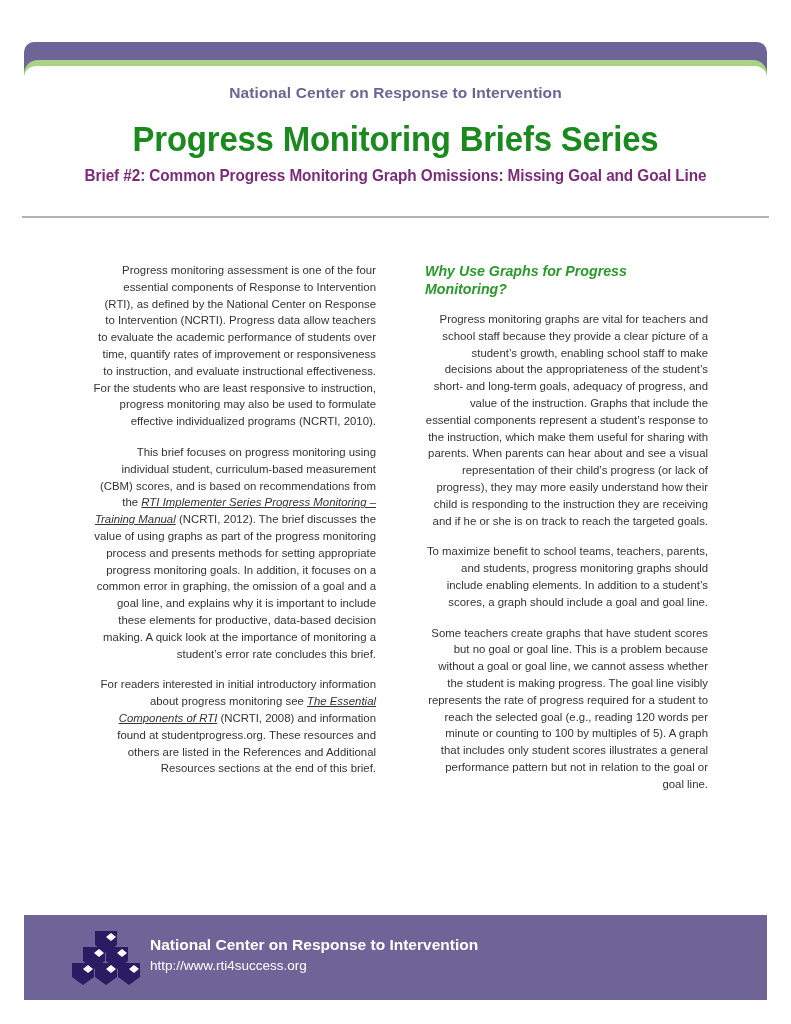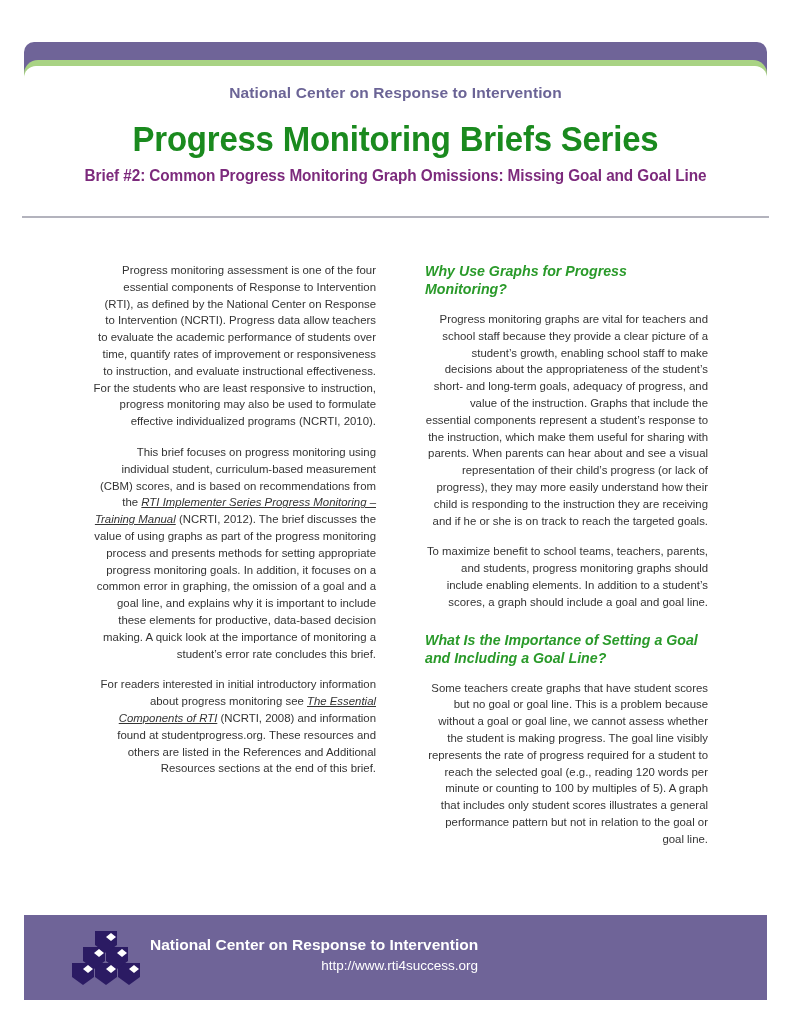--- a/index.html
+++ b/index.html
@@ -167,21 +167,20 @@
     font-weight: bold;
     color: #ffffff;
     line-height: 20px;
   }
   .footer-url {
     font-family: "Liberation Sans", sans-serif;
     font-size: 13.5px;
     color: #ffffff;
     line-height: 19px;
     margin-top: 1px;
-    text-align: right;
   }
   .ideas-logo {
     position: absolute;
     right: 30px;
     top: 10px;
     width: 150px;
     height: 70px;
     text-align: center;
   }
   .ideas-svg { display: block; }
@@ -222,21 +221,20 @@
       <p><span>For readers interested in initial introductory information about progress monitoring see </span><em>The Essential Components of RTI</em><span> (NCRTI, 2008) and information found at studentprogress.org. These resources and others are listed in the References and Additional Resources sections at the end of this brief.</span></p>
     </div>
 
     <div class="col col-right">
       <div class="sec-head">Why Use Graphs for Progress Monitoring?</div>
 
       <p>Progress monitoring graphs are vital for teachers and school staff because they provide a clear picture of a student’s growth, enabling school staff to make decisions about the appropriateness of the student’s short- and long-term goals, adequacy of progress, and value of the instruction. Graphs that include the essential components represent a student’s response to the instruction, which make them useful for sharing with parents. When parents can hear about and see a visual representation of their child’s progress (or lack of progress), they may more easily understand how their child is responding to the instruction they are receiving and if he or she is on track to reach the targeted goals.</p>
 
       <p>To maximize benefit to school teams, teachers, parents, and students, progress monitoring graphs should include enabling elements. In addition to a student’s scores, a graph should include a goal and goal line.</p>
 
-      <div class="sec-head second">What Is the Importance of Setting a Goal and Including a Goal Line?</div>
 
       <p>Some teachers create graphs that have student scores but no goal or goal line. This is a problem because without a goal or goal line, we cannot assess whether the student is making progress. The goal line visibly represents the rate of progress required for a student to reach the selected goal (e.g., reading 120 words per minute or counting to 100 by multiples of 5). A graph that includes only student scores illustrates a general performance pattern but not in relation to the goal or goal line.</p>
     </div>
 
   </div>
 
   <div class="footer">
 
     <div class="footer-logo">
       <svg width="72" height="58" viewBox="0 0 72 58" xmlns="http://www.w3.org/2000/svg">

